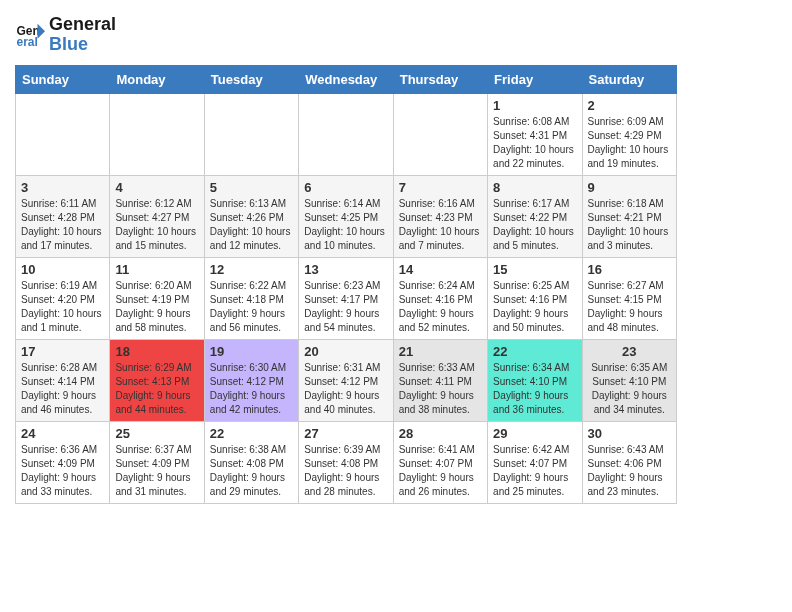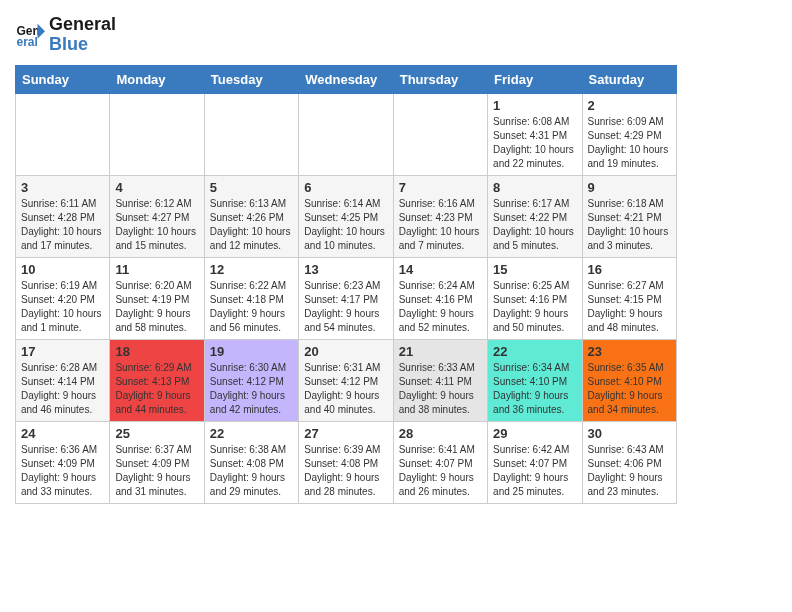--- a/index.html
+++ b/index.html
@@ -151,21 +151,21 @@
             <div class="sun-info">Sunrise: 6:31 AM<br>Sunset: 4:12 PM<br>Daylight: 9 hours and 40 minutes.</div>
           </td>
           <td style="background: #e5e5e5;">
             <span class="day-num">21</span>
             <div class="sun-info">Sunrise: 6:33 AM<br>Sunset: 4:11 PM<br>Daylight: 9 hours and 38 minutes.</div>
           </td>
           <td style="background: #5eead4;">
             <span class="day-num">22</span>
             <div class="sun-info">Sunrise: 6:34 AM<br>Sunset: 4:10 PM<br>Daylight: 9 hours and 36 minutes.</div>
           </td>
-          <td style="background: #f97316;">
+          <td style="background: #e5e5e5; text-align: center;">
             <span class="day-num">23</span>
             <div class="sun-info">Sunrise: 6:35 AM<br>Sunset: 4:10 PM<br>Daylight: 9 hours and 34 minutes.</div>
           </td>
         </tr>
         <tr>
           <td>
             <span class="day-num">24</span>
             <div class="sun-info">Sunrise: 6:36 AM<br>Sunset: 4:09 PM<br>Daylight: 9 hours and 33 minutes.</div>
           </td>
           <td>

